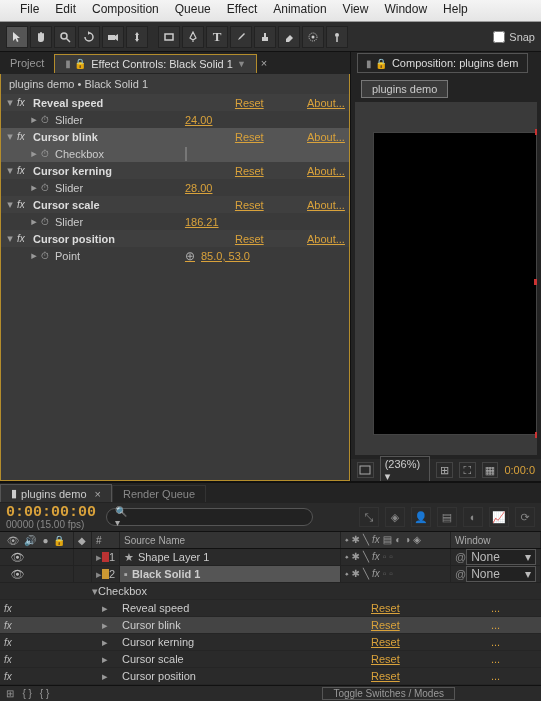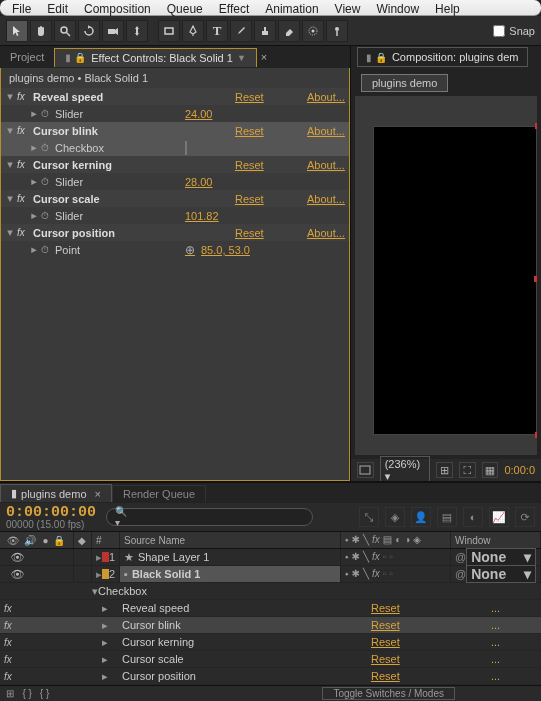--- a/index.html
+++ b/index.html
@@ -11,25 +11,24 @@
   width: 541px;
   height: 701px;
   overflow: hidden;
   display: flex;
   flex-direction: column;
 }
 
 .menubar {
   background: linear-gradient(#f4f4f4, #e5e5e5);
   color: #222;
-  height: 16px;
-  display: flex;
-  padding: 0 4px;
+  height: 22px;
+  display: flex;
+  padding: 0 12px;
   border-bottom: 1px solid #999;
-  border-radius: 7px;
 }
 .menubar span { padding: 2px 8px; font-size: 12px; cursor: default; }
 
 
 .toolbar {
   background: #2d2d2d;
   height: 30px;
   display: flex;
   align-items: center;
   padding: 0 6px;
@@ -273,25 +272,24 @@
 .color-red { background: #b33; }
 .color-yellow { background: #cc9933; }
 .star { color: #aaa; margin-right: 4px; }
 .layer-name { color: #ccc; }
 .layer-name.bold { font-weight: bold; }
 .parent-dd {
   background: #222;
   border: 1px solid #555;
   color: #bbb;
   padding: 0 4px;
-  font-size: 14px;
+  font-size: 12px;
   width: 70px;
   display: flex;
   justify-content: space-between;
-  font-weight: bold;
 }
 .sw-icons { display: flex; gap: 3px; color: #999; font-size: 10px; }
 .dim { color: #666; }
 
 .fx-list { flex: 1; overflow: hidden; }
 .fx-row {
   display: flex;
   height: 17px;
   align-items: center;
   border-bottom: 1px solid #252525;
@@ -491,21 +489,21 @@
             <span class="fx-icon">fx</span>
             <span class="name">Cursor scale</span>
             <span class="reset">Reset</span>
             <span class="about">About...</span>
           </div>
           <div class="ec-row">
             <span class="indent"></span>
             <span class="tw">▸</span>
             <span class="stopwatch">⏱</span>
             <span class="name">Slider</span>
-            <span class="val">101.82</span>
+            <span class="val">186.21</span>
             <span style="width:50px"></span>
           </div>
           <div class="ec-row head">
             <span class="tw">▾</span>
             <span class="fx-icon">fx</span>
             <span class="name">Cursor position</span>
             <span class="reset">Reset</span>
             <span class="about">About...</span>
           </div>
           <div class="ec-row">

